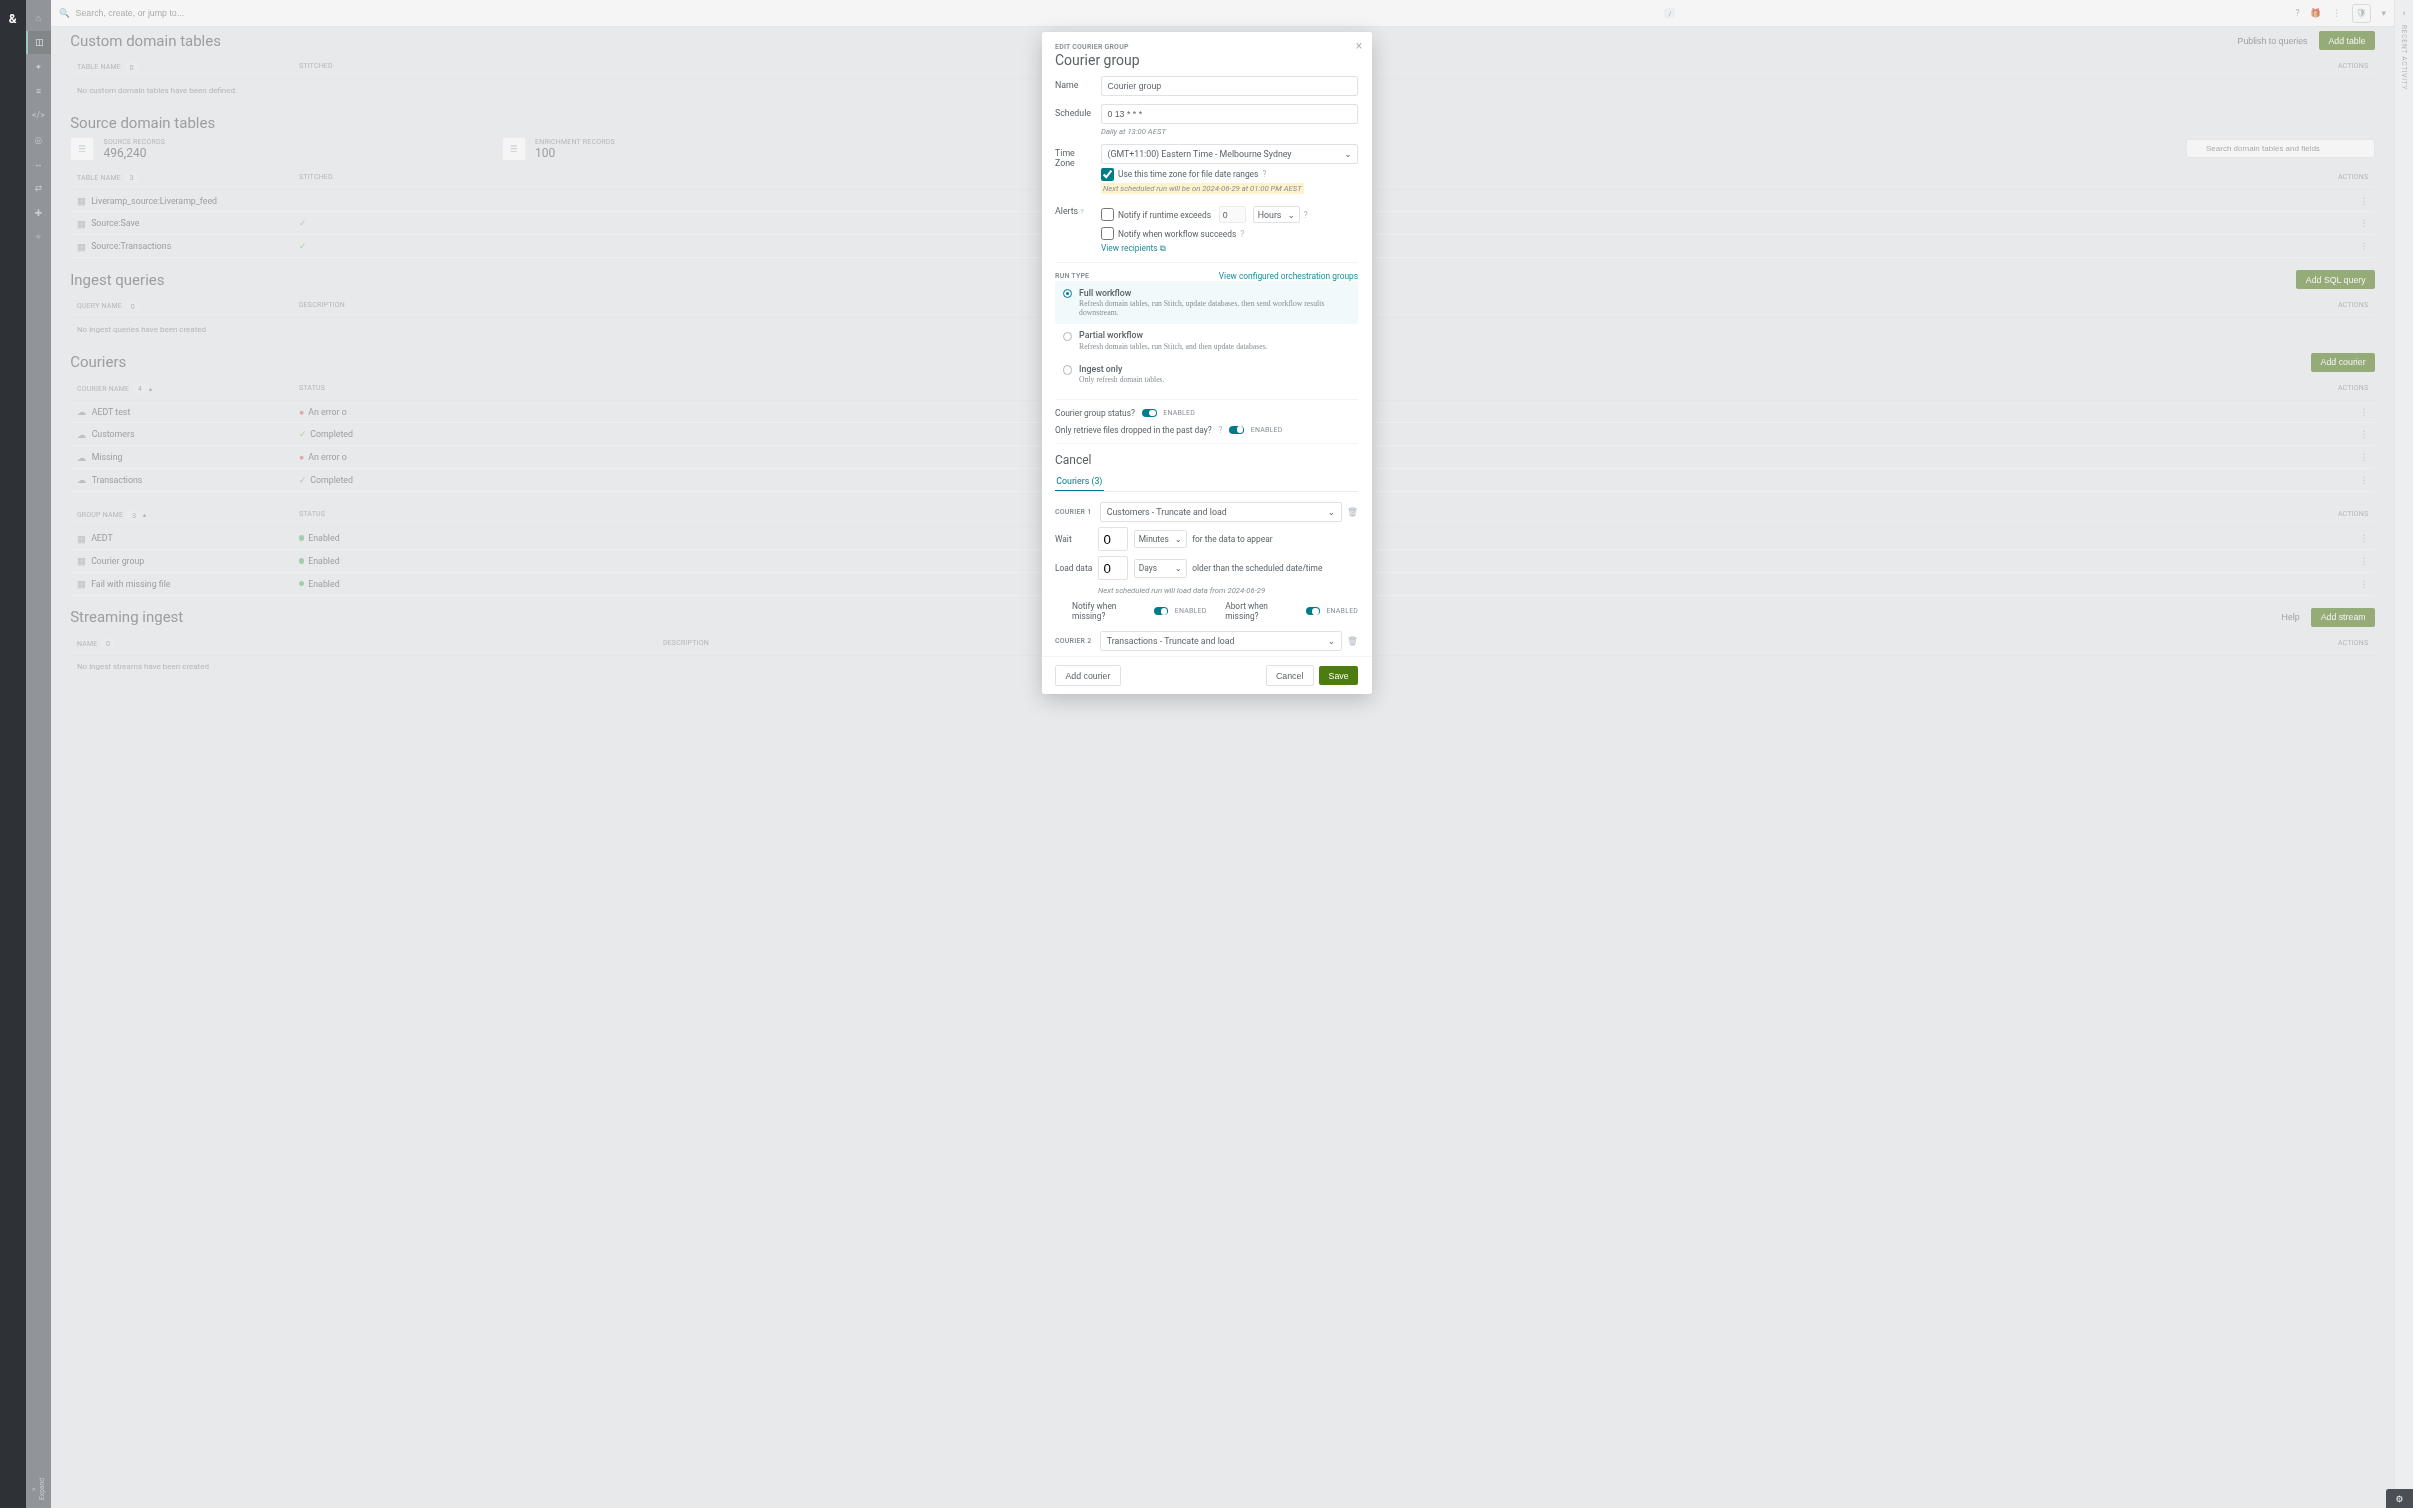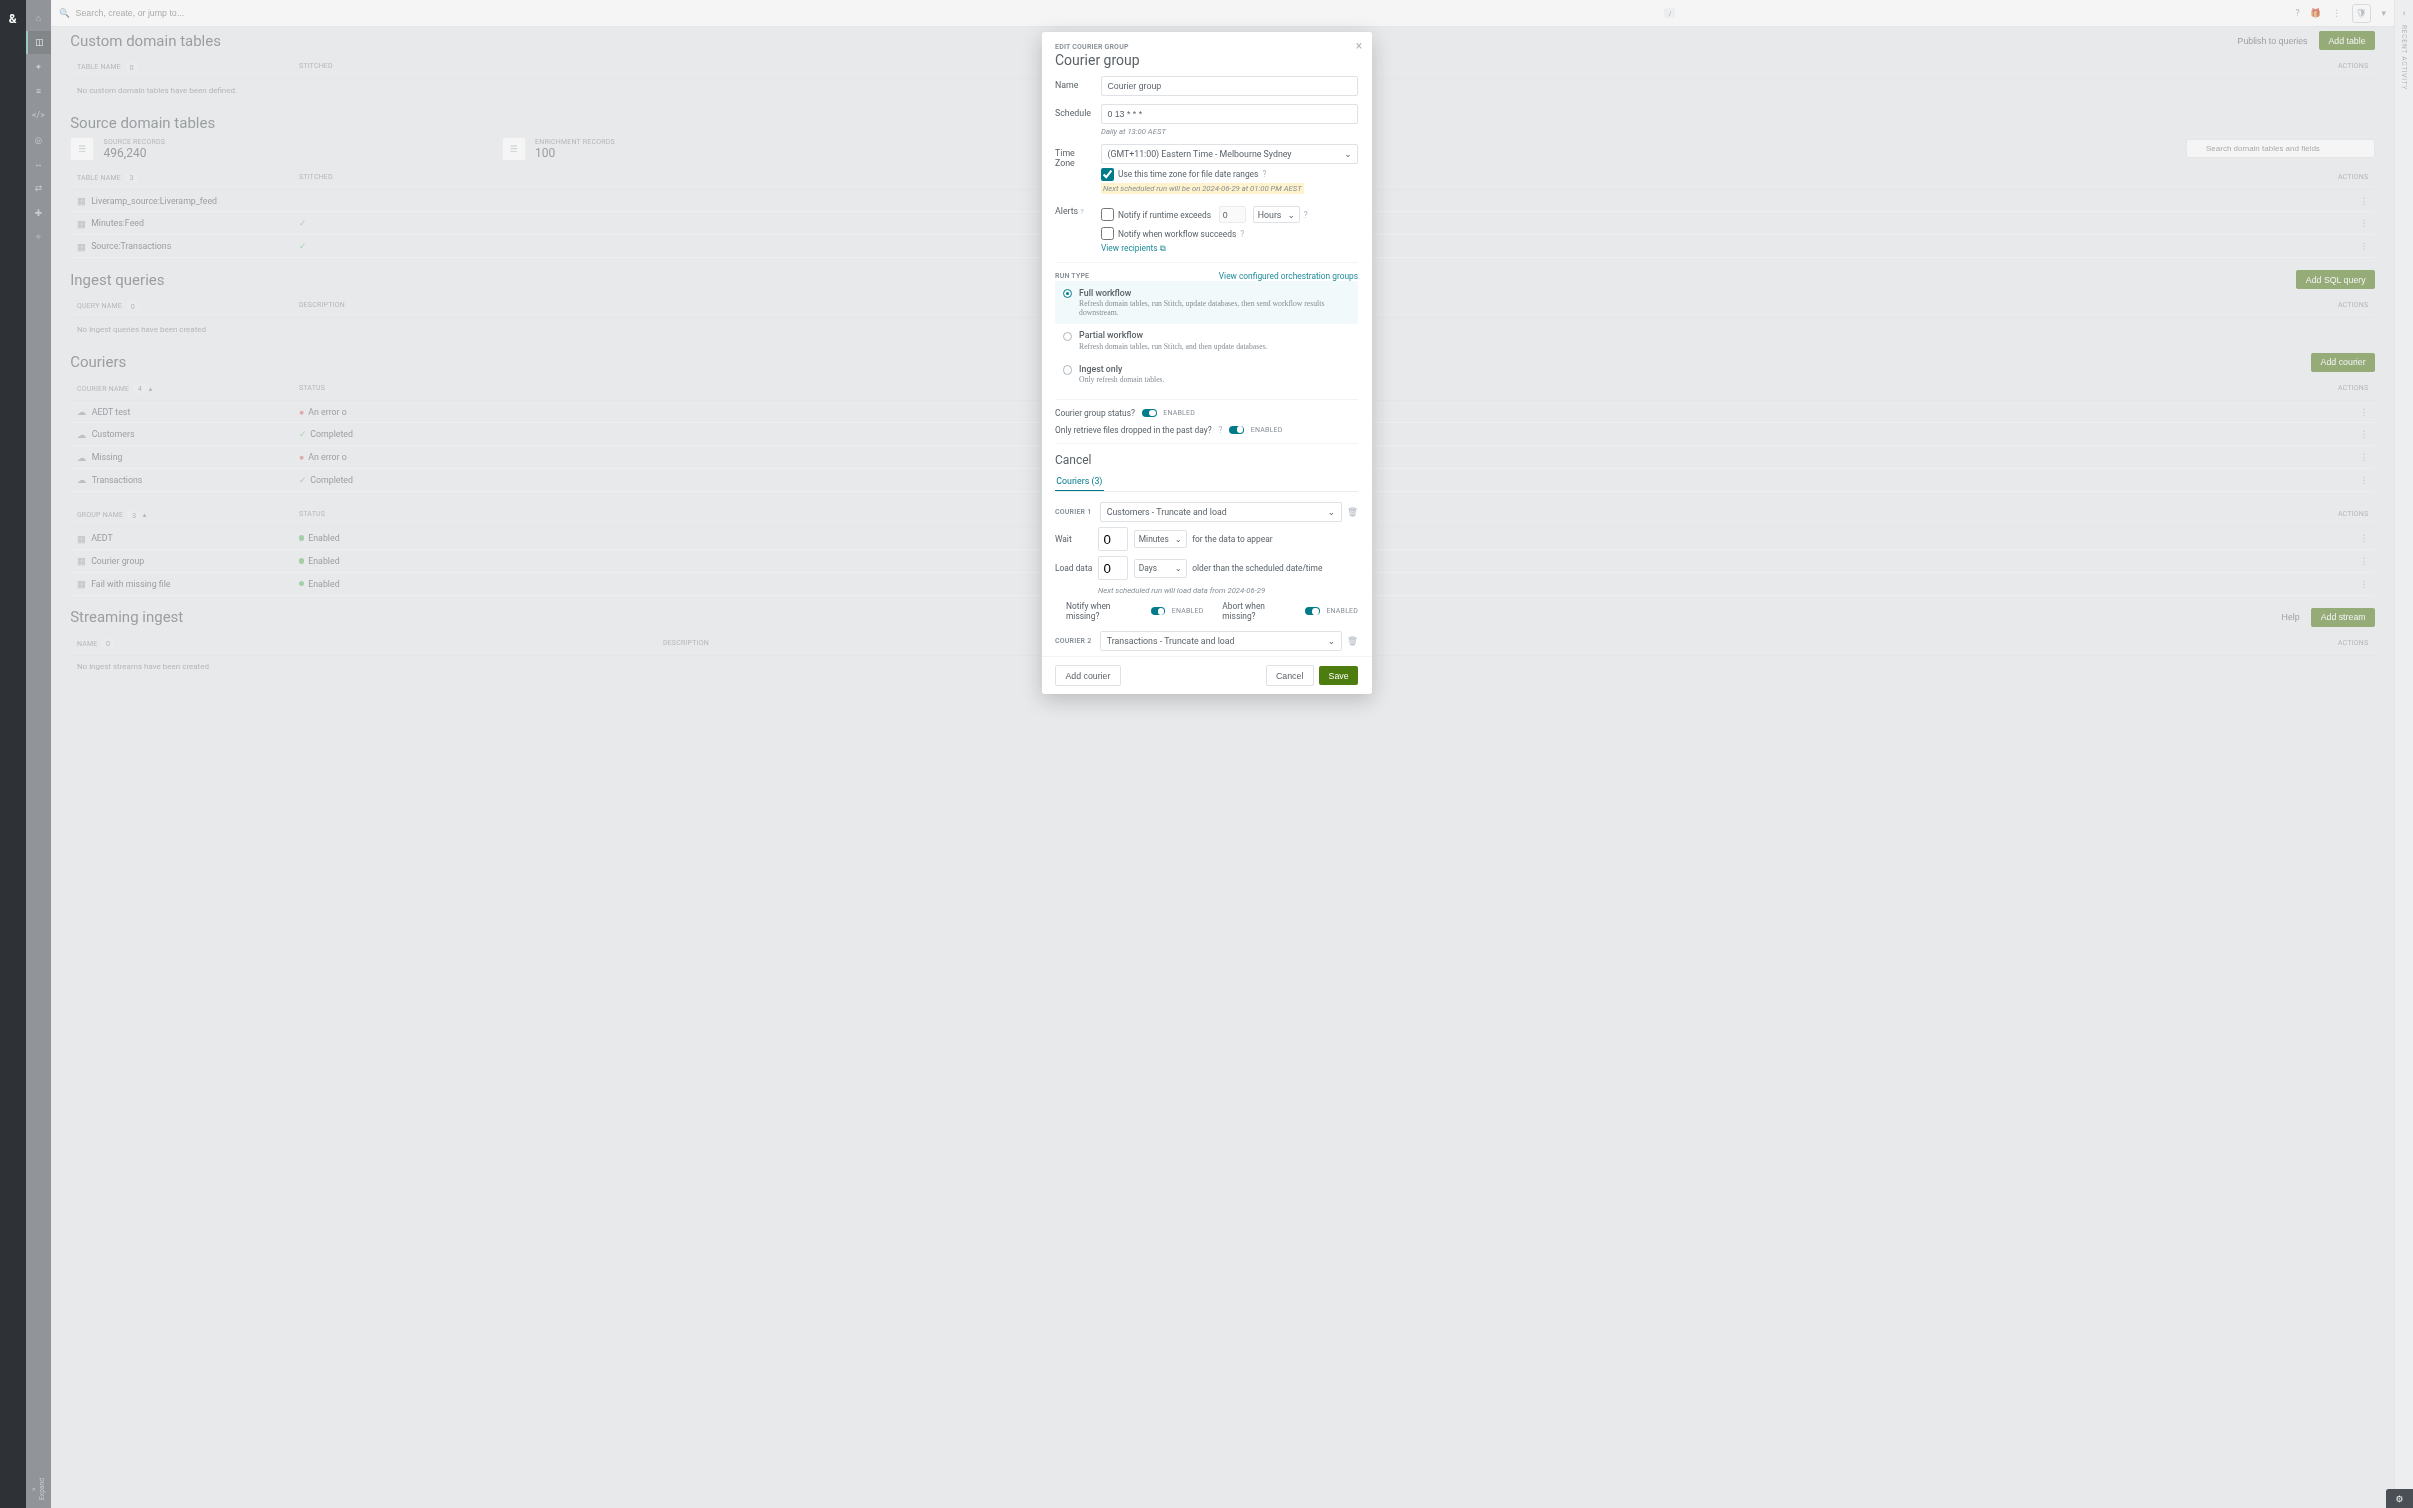--- a/index.html
+++ b/index.html
@@ -231,21 +231,21 @@
           <div class="td-name">
               <i class="ico icon-cell">▦</i>
               <span>Liveramp_source:Liveramp_feed</span>
             </div>
           <div class="td-status"></div>
           <div class="td-actions">⋮</div>
         </div>
         <div class="table-row">
           <div class="td-name">
               <i class="ico icon-cell">▦</i>
-              <span>Minutes:Feed</span>
+              <span>Source:Save</span>
             </div>
           <div class="td-status status-complete">✓</div>
           <div class="td-actions">⋮</div>
         </div>
         <div class="table-row">
           <div class="td-name">
               <i class="ico icon-cell">▦</i>
               <span>Source:Transactions</span>
             </div>
           <div class="td-status status-complete">✓</div>
@@ -518,21 +518,21 @@
           <div class="inline-row">
             <span class="inline-lbl">Load data</span>
             <input type="text" value="0" style="">
             <div class="small-select">
                 <span>Days</span>
                 <i class="ico">⌄</i>
               </div>
             <span>older than the scheduled date/time</span>
           </div>
           <div class="help-txt" style="margin-left:43px">Next scheduled run will load data from 2024-06-29</div>
-          <div class="toggle-row" style="margin-left:11px">
+          <div class="toggle-row" style="margin-left:17px">
             <span>Notify when missing?</span>
             <div class="toggle"></div>
             <span class="toggle-label">ENABLED</span>
             <span style="margin-left:12px">Abort when missing?</span>
             <div class="toggle"></div>
             <span class="toggle-label">ENABLED</span>
           </div>
         </div>
 
         <div class="courier-block">

